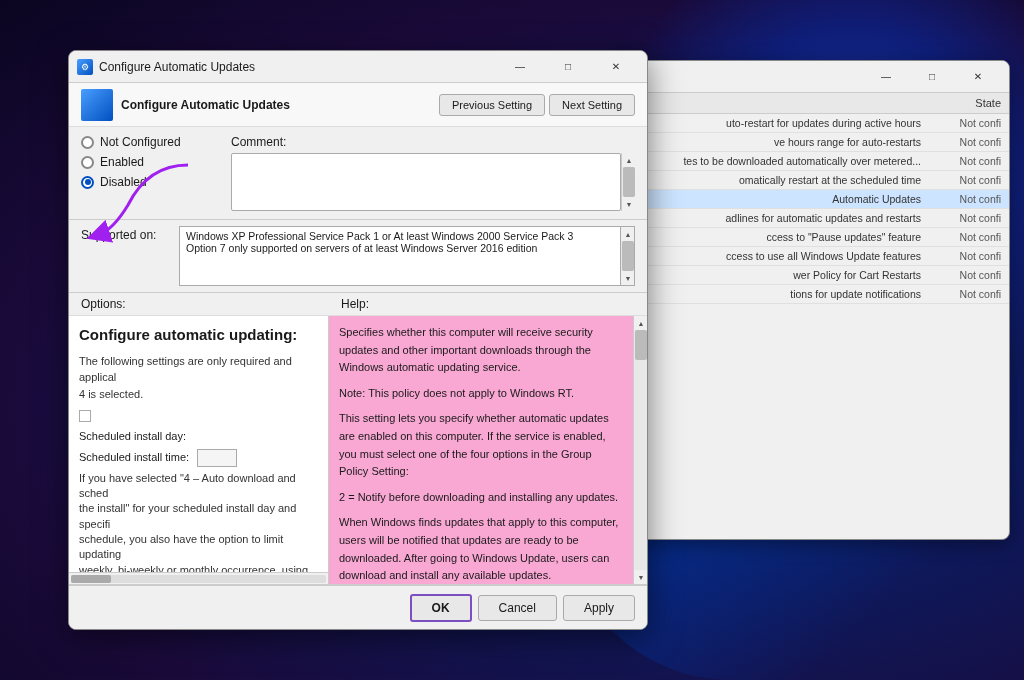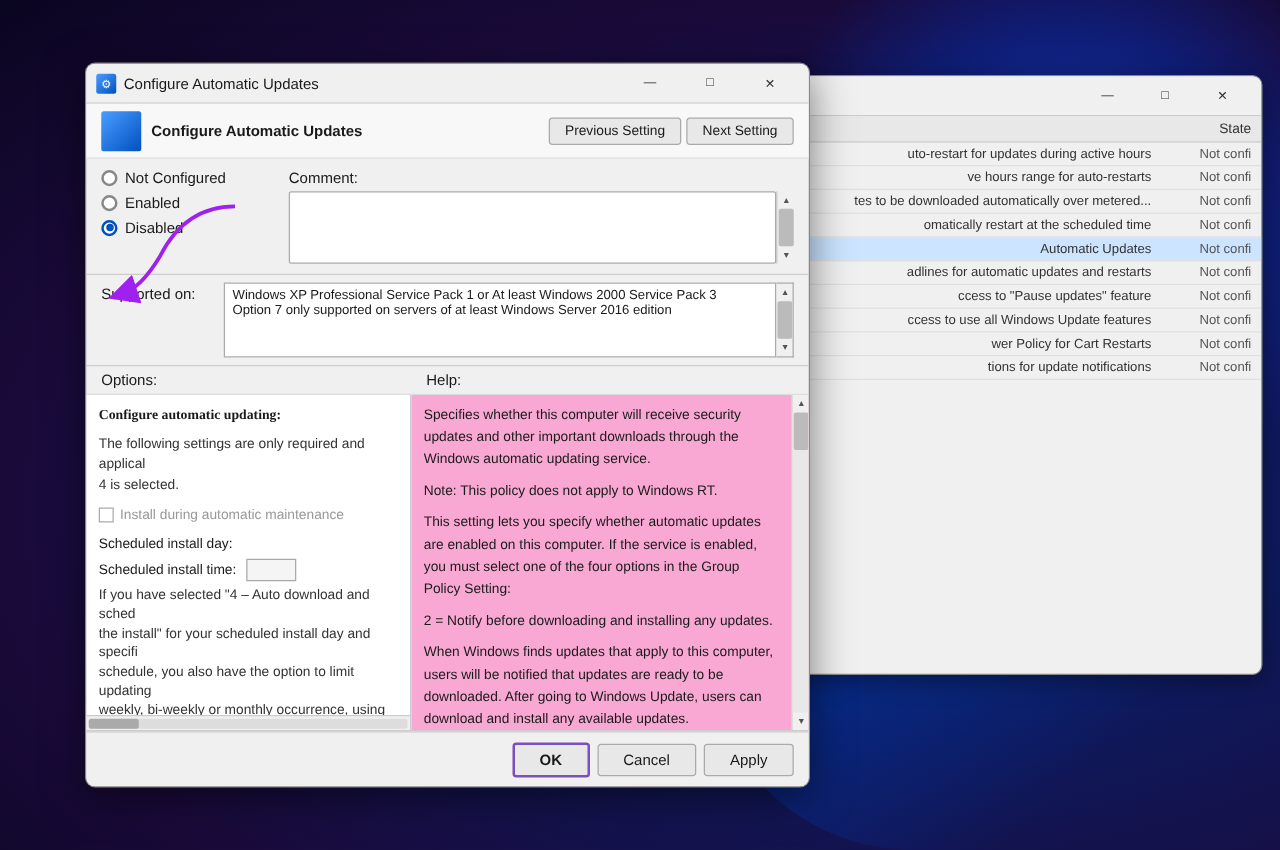--- a/index.html
+++ b/index.html
@@ -336,24 +336,23 @@
     }
     .options-content {
       flex: 1;
       overflow-y: hidden;
       padding: 8px 10px;
       font-size: 11px;
       color: #1a1a1a;
       line-height: 1.5;
     }
     .options-content h4 {
-      font-size: 11px;
+      font-size: 15px;
       font-weight: 600;
       margin-bottom: 6px;
-      font-family: Liberation Serif, serif;
     }
     .options-content p {
       font-size: 11px;
       color: #333;
       margin-bottom: 8px;
     }
     .options-checkbox-row {
       display: flex;
       align-items: center;
       gap: 5px;
@@ -649,21 +648,20 @@
 
     <div class="content-panels">
 
       <div class="options-panel">
         <div class="options-content">
           <h4>Configure automatic updating:</h4>
           <p style="white-space:pre-line;">The following settings are only required and applical
 4 is selected.</p>
           <div class="options-checkbox-row">
             <div class="mini-checkbox"></div>
-            <span>Install during automatic maintenance</span>
           </div>
           <div class="options-field-row">
             <span>Scheduled install day:</span>
           </div>
           <div class="options-field-row">
             <span>Scheduled install time:</span>
             <input class="options-input" type="text" style="">
           </div>
           <p class="options-long-text" style="white-space:pre-line;">If you have selected "4 – Auto download and sched
 the install" for your scheduled install day and specifi

